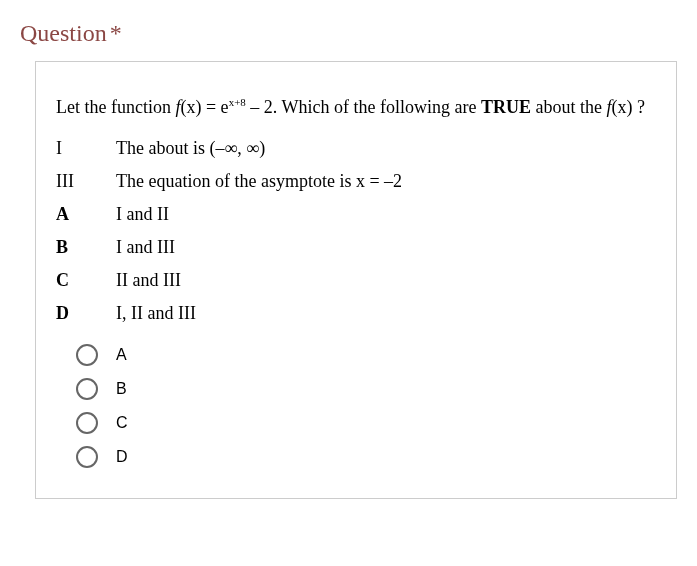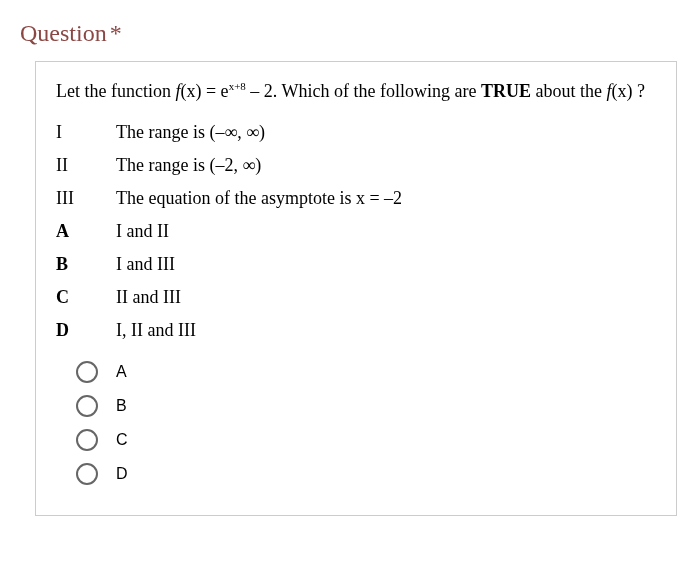--- a/index.html
+++ b/index.html
@@ -14,21 +14,21 @@
     color: #8B4744;
     font-size: 24px;
     font-family: Georgia, serif;
   }
   .question-label .asterisk {
     color: #8B4744;
     margin-left: 3px;
   }
   .content-box {
     border: 1px solid #ccc;
-    padding: 18px 18px 18px 20px;
+    padding: 34px 18px 18px 20px;
     margin-top: 14px;
     margin-left: 15px;
   }
   .stem {
     font-family: 'Times New Roman', serif;
     font-size: 18px;
     margin-bottom: 14px;
   }
   .stem .fn {
     font-style: italic;
@@ -77,25 +77,21 @@
 <div class="content-box">
 
   <div class="stem">
     <span>Let the function </span><span class="fn">f</span><span>(x) = e</span><sup>x+8</sup><span> – 2. Which of the following are </span><strong>TRUE</strong><span> about the </span><span class="fn">f</span><span>(x) ?</span>
   </div>
 
   <table class="item-table">
     <tbody>
         <tr>
       <td class="label">I</td>
-      <td>The range is (–∞, ∞)</td>
-    </tr>
-    <tr>
-      <td class="label">II</td>
-      <td>The range is (–2, ∞)</td>
+      <td>The about is (–∞, ∞)</td>
     </tr>
     <tr>
       <td class="label">III</td>
       <td>
         <span>The equation of the asymptote is </span><span class="fn">x</span><span> = –2</span>
       </td>
     </tr>
     <tr>
       <td class="label"><strong>A</strong></td>
       <td>I and II</td>

